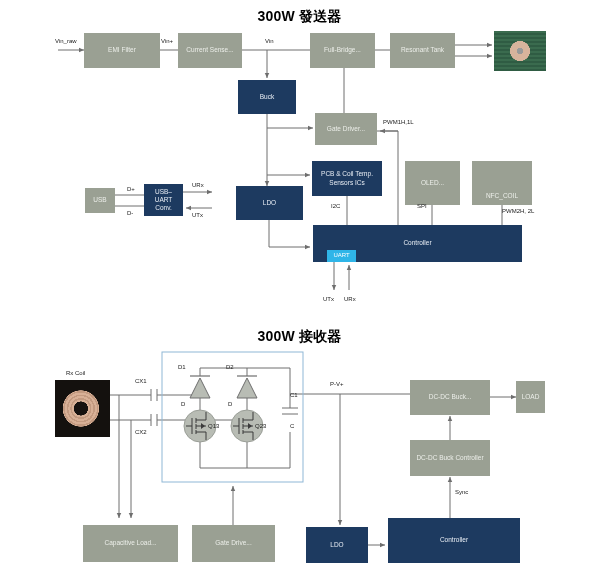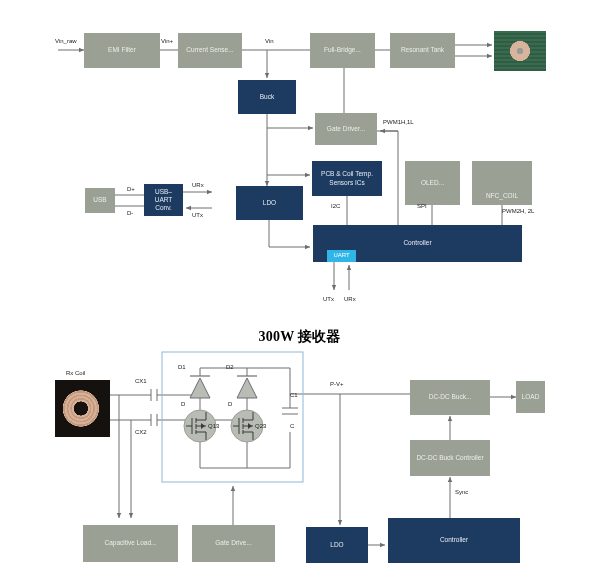--- a/index.html
+++ b/index.html
@@ -245,21 +245,22 @@
       <g fill="none" stroke="#7fd4c8" stroke-width="1.2">
         <path d="M478,182 L484,182"></path>
         <path d="M484,182 a4,4 0 0 1 8,0"></path>
         <path d="M492,182 a4,4 0 0 1 8,0"></path>
         <path d="M500,182 a4,4 0 0 1 8,0"></path>
         <path d="M508,182 a4,4 0 0 1 8,0"></path>
         <path d="M516,182 L524,182"></path>
       </g>
     </svg>
 
-    <div class="title" style="left:0;top:328px;width:599px;font-family:Liberation Serif, serif;">300W 接收器</div>
+    <div class="title" style="left:0;top:8px;width:599px;">300W 發送器</div>
+    <div class="title" style="left:0;top:328px;width:599px;">300W 接收器</div>
 
     <div class="box grey" style="left:84px;top:33px;width:76px;height:35px;">EMI Filter</div>
 
     <div class="box grey" style="left:178px;top:33px;width:64px;height:35px;">Current Sense...</div>
 
     <div class="box grey" style="left:310px;top:33px;width:65px;height:35px;">Full-Bridge...</div>
 
     <div class="box grey" style="left:390px;top:33px;width:65px;height:35px;">Resonant Tank</div>
 
     <div class="imgbox pcb" style="left:494px;top:31px;width:52px;height:40px;"></div>

